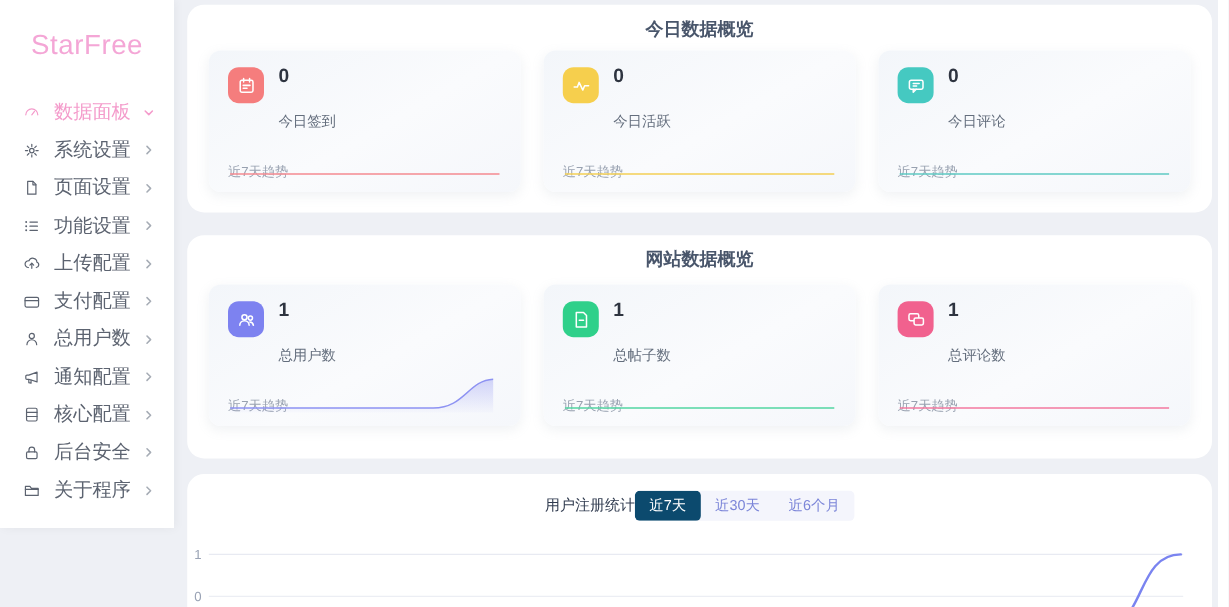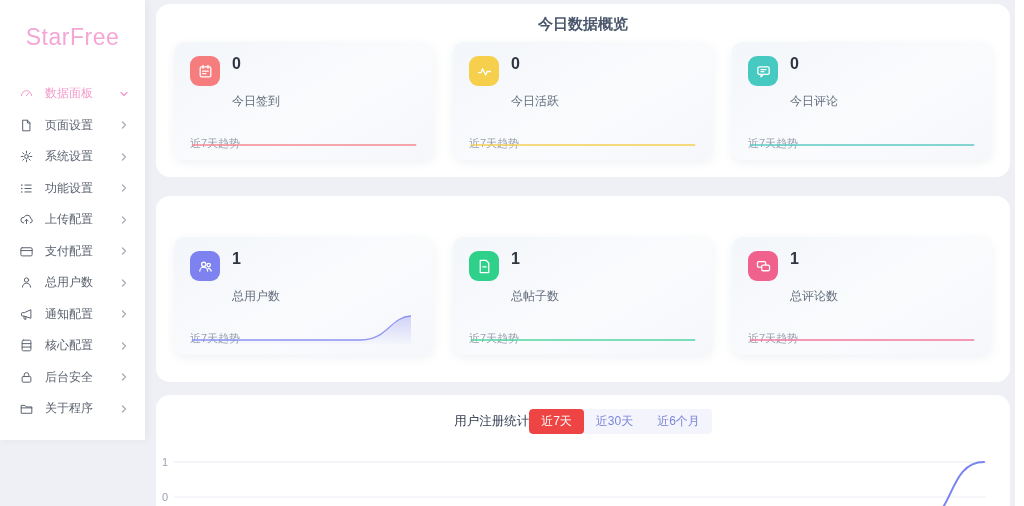--- a/index.html
+++ b/index.html
@@ -9,21 +9,21 @@
 
   
   .sidebar { position:absolute; left:0; top:0; width:145px; height:440px; background:#fff;
              box-shadow:2px 0 8px rgba(29,35,41,0.05); z-index:2; }
   .logo { text-align:center; padding-top:24px; height:56px; font-size:23px; color:#f4a6d6; letter-spacing:.5px; }
   .menu { margin-top:22px; }
   .mitem { display:flex; align-items:center; height:31.5px; padding:0 16px 0 19px; color:#5c6370; cursor:pointer; }
   .mitem .micon { width:15px; height:15px; margin-right:11px; display:flex; align-items:center; }
   .mitem .micon svg { width:15px; height:15px; stroke:currentColor; fill:none; stroke-width:1.6;
                       stroke-linecap:round; stroke-linejoin:round; }
-  .mlabel { flex:1; font-size:12px; }
+  .mlabel { flex:1; font-size:16px; }
   .mchev { width:10px; height:10px; color:#a6acb5; display:flex; align-items:center; }
   .mchev svg { width:10px; height:10px; stroke:currentColor; fill:none; stroke-width:1.3;
                stroke-linecap:round; stroke-linejoin:round; }
   .mitem.active { color:#f49bcb; }
   .mitem.active .mchev { color:#f49bcb; transform:rotate(90deg); }
 
   
   .main { position:absolute; left:156px; top:0; width:854px; height:506px; }
   .panel { position:absolute; left:0; width:854px; background:#fff; border-radius:14px; }
   .panel-1 { top:4px;  height:173px; }
@@ -45,21 +45,21 @@
   .card-val { font-size:16px; font-weight:700; color:#2e3440; line-height:1.05; }
   .card-label { font-size:12px; color:#646e7d; margin-top:20px; }
   .trend-label { font-size:11px; color:#98a1b0; margin-top:26px; }
   .spark { position:absolute; left:16px; right:16px; bottom:11px; height:34px; width:calc(100% - 32px); }
 
   
   .panel3-head { display:flex; justify-content:center; align-items:center; padding:14px 18px 0 18px; }
   .chart-title { font-size:12.5px; color:#303b4f; }
   .tabs { display:flex; background:#f4f5fc; border-radius:4px; overflow:hidden; }
   .tab { padding:4px 12px; font-size:12px; color:#7b85d8; border-radius:4px; cursor:pointer; white-space:nowrap; }
-  .tab.active { background:#ef4444; color:#fff; }
+  .tab.active { background:#0c4a6e; color:#fff; }
   .chart { position:absolute; left:0; top:50px; width:840px; height:250px; }
 
   .scroll-strip { position:absolute; right:0; top:0; width:9px; height:506px; background:#ffffff; z-index:3; }
 </style>
 </head>
 <body>
 
 <div id="app">
 
   <div class="sidebar">
@@ -77,40 +77,40 @@
         <span class="mchev">
           <svg viewBox="0 0 10 10">
               <path d="M3.5 2l3 3-3 3"></path>
             </svg>
           </span>
       </div>
 
       <div class="mitem">
         <span class="micon">
           <svg viewBox="0 0 24 24">
+              <circle cx="12" cy="12" r="3"></circle>
+              <path d="M12 3.5v3M12 17.5v3M3.5 12h3M17.5 12h3M6 6l2.1 2.1M15.9 15.9L18 18M18 6l-2.1 2.1M8.1 15.9L6 18"></path>
+            </svg>
+        </span>
+        <span class="mlabel">系统设置</span>
+        <span class="mchev">
+          <svg viewBox="0 0 10 10">
+              <path d="M3.5 2l3 3-3 3"></path>
+            </svg>
+          </span>
+      </div>
+
+      <div class="mitem">
+        <span class="micon">
+          <svg viewBox="0 0 24 24">
               <path d="M6.5 3.5h7l4 4v13h-11z"></path>
               <path d="M13.5 3.5V8h4"></path>
             </svg>
         </span>
         <span class="mlabel">页面设置</span>
-        <span class="mchev">
-          <svg viewBox="0 0 10 10">
-              <path d="M3.5 2l3 3-3 3"></path>
-            </svg>
-          </span>
-      </div>
-
-      <div class="mitem">
-        <span class="micon">
-          <svg viewBox="0 0 24 24">
-              <circle cx="12" cy="12" r="3"></circle>
-              <path d="M12 3.5v3M12 17.5v3M3.5 12h3M17.5 12h3M6 6l2.1 2.1M15.9 15.9L18 18M18 6l-2.1 2.1M8.1 15.9L6 18"></path>
-            </svg>
-        </span>
-        <span class="mlabel">系统设置</span>
         <span class="mchev">
           <svg viewBox="0 0 10 10">
               <path d="M3.5 2l3 3-3 3"></path>
             </svg>
           </span>
       </div>
 
       <div class="mitem">
         <span class="micon">
           <svg viewBox="0 0 24 24">
@@ -295,20 +295,21 @@
           <div class="trend-label">近7天趋势</div>
           <svg class="spark" viewBox="0 0 260 34" preserveAspectRatio="none">
             <path d="M2 30 H258" fill="none" stroke-width="1.3" stroke="#5ecac3"></path>
           </svg>
         </div>
 
       </div>
     </div>
 
     <div class="panel panel-2">
+      <div class="section-title">网站数据概览</div>
       <div class="cards">
 
         <div class="card">
           <div class="card-head">
             <div class="card-icon" style="background: rgb(125, 130, 240);">
               <svg viewBox="0 0 24 24">
                   <circle cx="9.5" cy="9" r="3"></circle>
                   <path d="M4 18.5a5.5 5.5 0 0 1 11 0"></path>
                   <circle cx="16.5" cy="10" r="2.4"></circle>
                   <path d="M15.8 14.7a4.6 4.6 0 0 1 4.2 3.8"></path>

